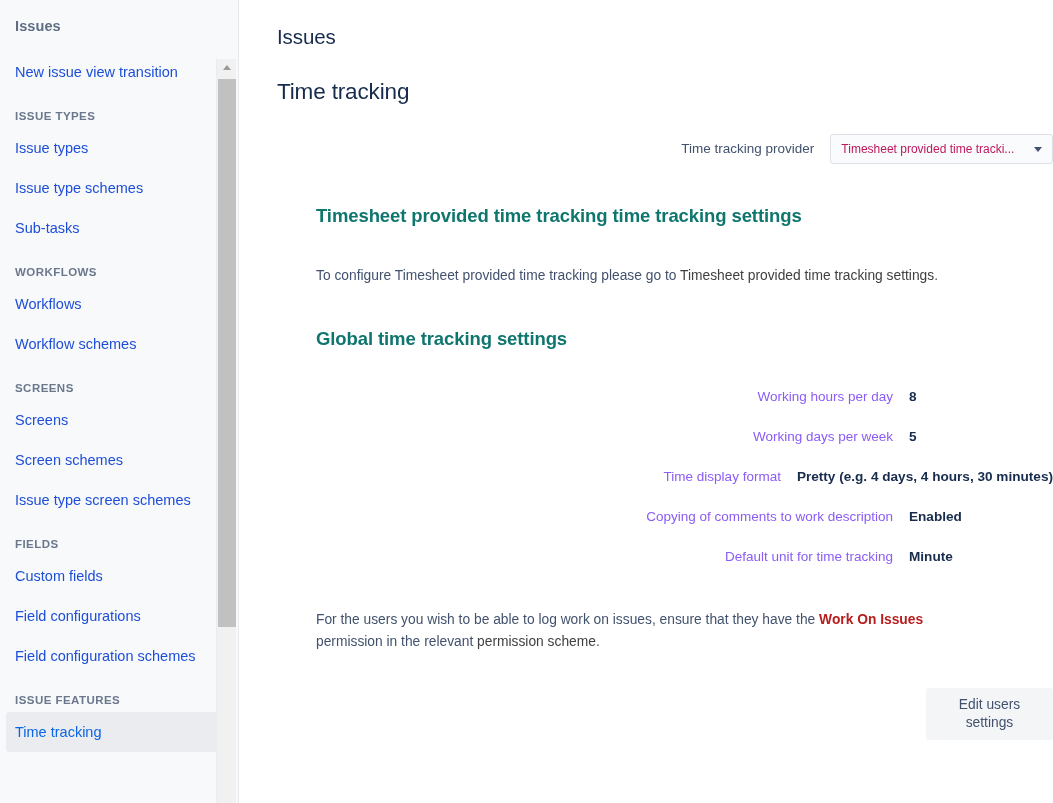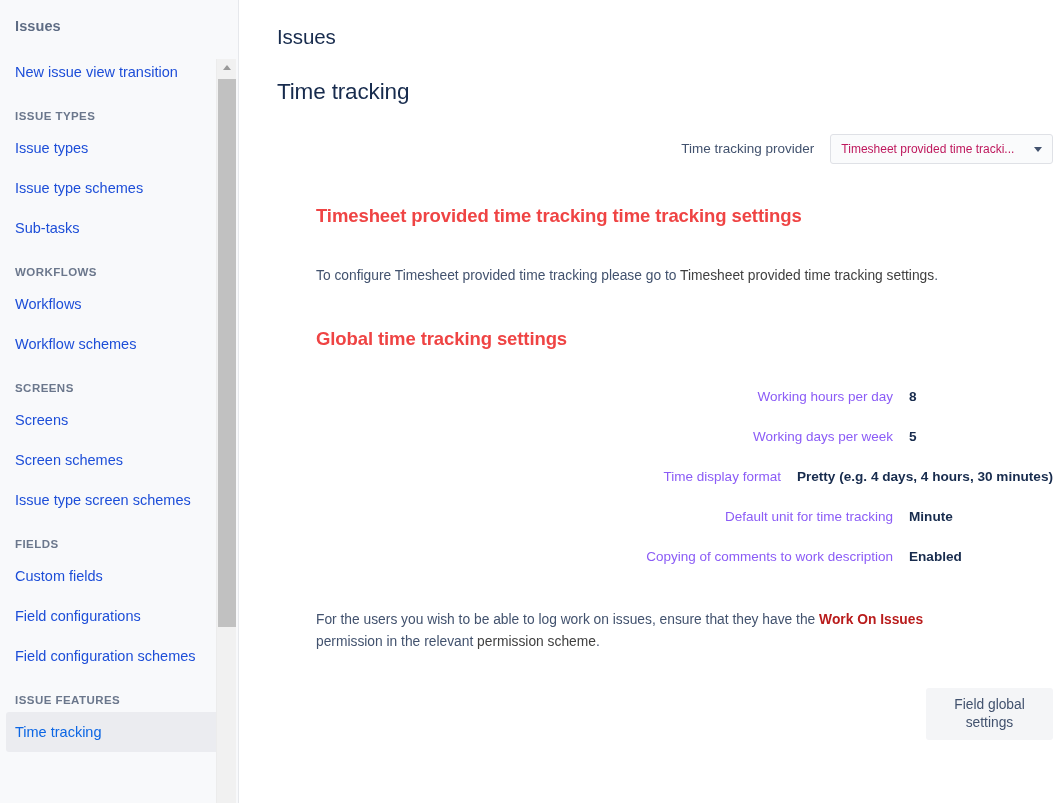--- a/index.html
+++ b/index.html
@@ -168,21 +168,21 @@
     border-right: 4.5px solid transparent;
     border-top: 5px solid #42526e;
     margin-left: 6px;
     flex: 0 0 auto;
   }
 
   
   .sub-heading {
     font-size: 18.5px;
     font-weight: bold;
-    color: #ef4444;
+    color: #0f766e;
     margin: 0;
     padding: 40px 0 0 77px;
     line-height: 24px;
     letter-spacing: -.1px;
   }
   .sub-heading.second {
     padding-top: 27px;
   }
   .body-text {
     font-size: 13.8px;
@@ -314,32 +314,32 @@
         </div>
         <div class="setting-row">
           <div class="setting-label">Working days per week</div>
           <div class="setting-value">5</div>
         </div>
         <div class="setting-row">
           <div class="setting-label">Time display format</div>
           <div class="setting-value">Pretty (e.g. 4 days, 4 hours, 30 minutes)</div>
         </div>
         <div class="setting-row">
+          <div class="setting-label">Copying of comments to work description</div>
+          <div class="setting-value">Enabled</div>
+        </div>
+        <div class="setting-row">
           <div class="setting-label">Default unit for time tracking</div>
           <div class="setting-value">Minute</div>
-        </div>
-        <div class="setting-row">
-          <div class="setting-label">Copying of comments to work description</div>
-          <div class="setting-value">Enabled</div>
         </div>
       </div>
 
     <p class="note">
       <span>For the users you wish to be able to log work on issues, ensure that they have the </span><b>Work On Issues</b><span> permission in the relevant </span><a class="link" href="#">permission scheme</a><span>.</span>
     </p>
 
     <div class="btn-row">
       <div class="btn-spacer"></div>
-      <button class="btn">Field global settings</button>
+      <button class="btn">Edit users settings</button>
     </div>
 
   </main>
 </div>
 
 </body></html>

